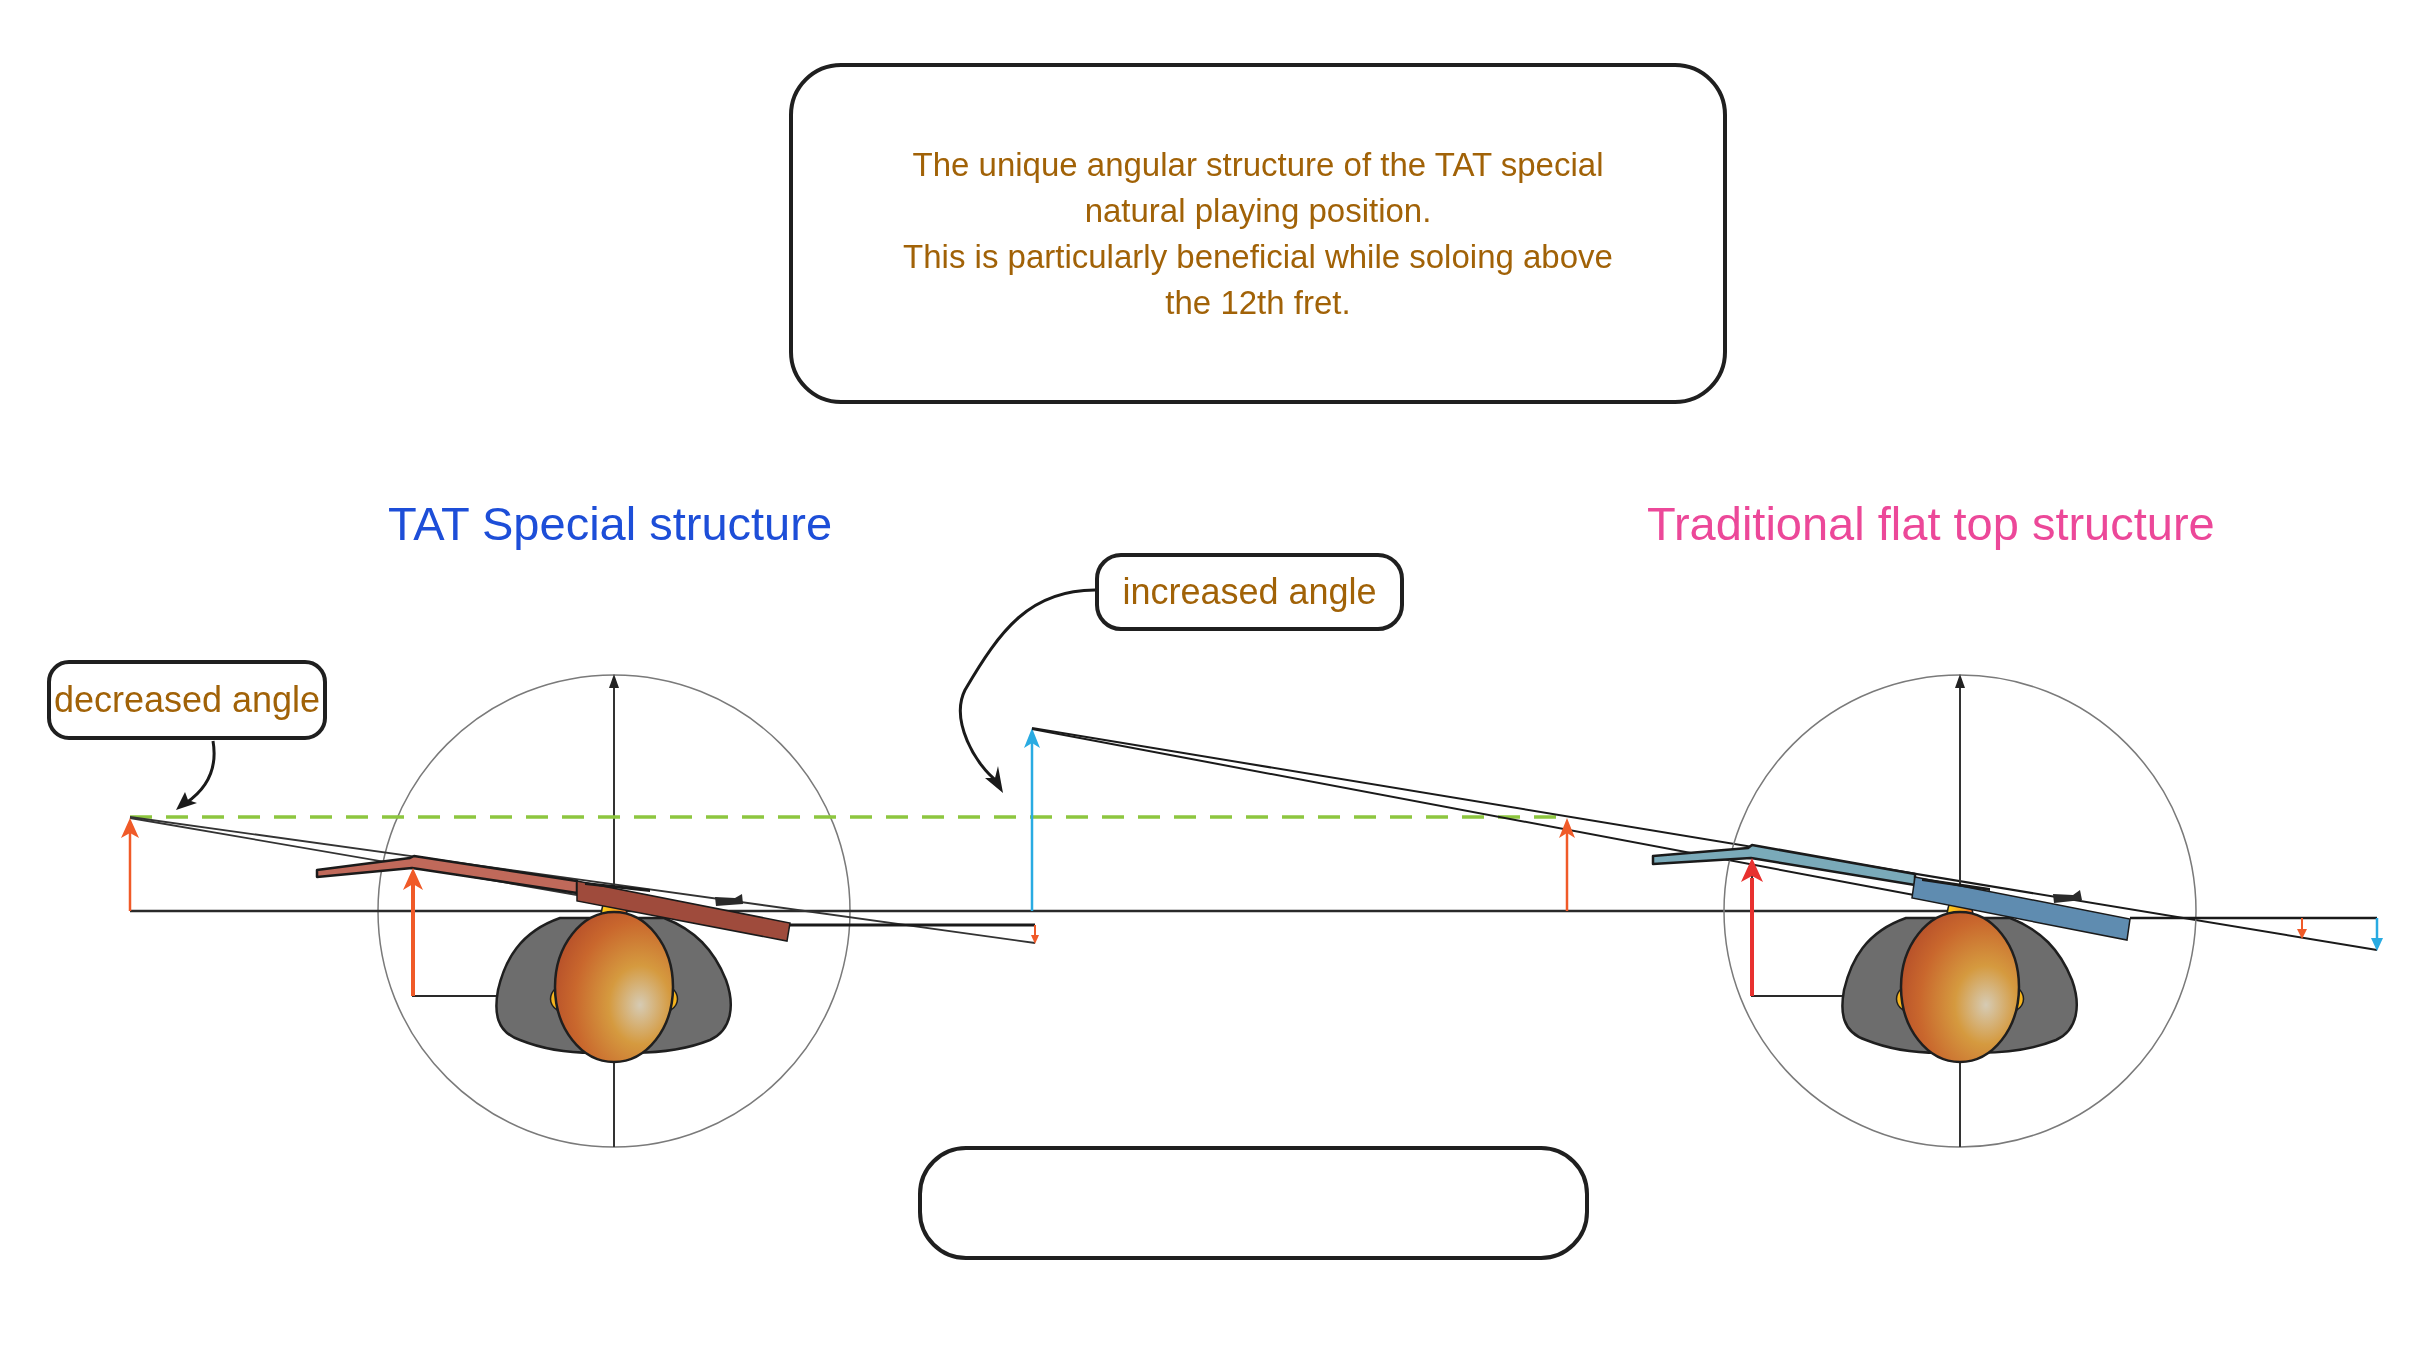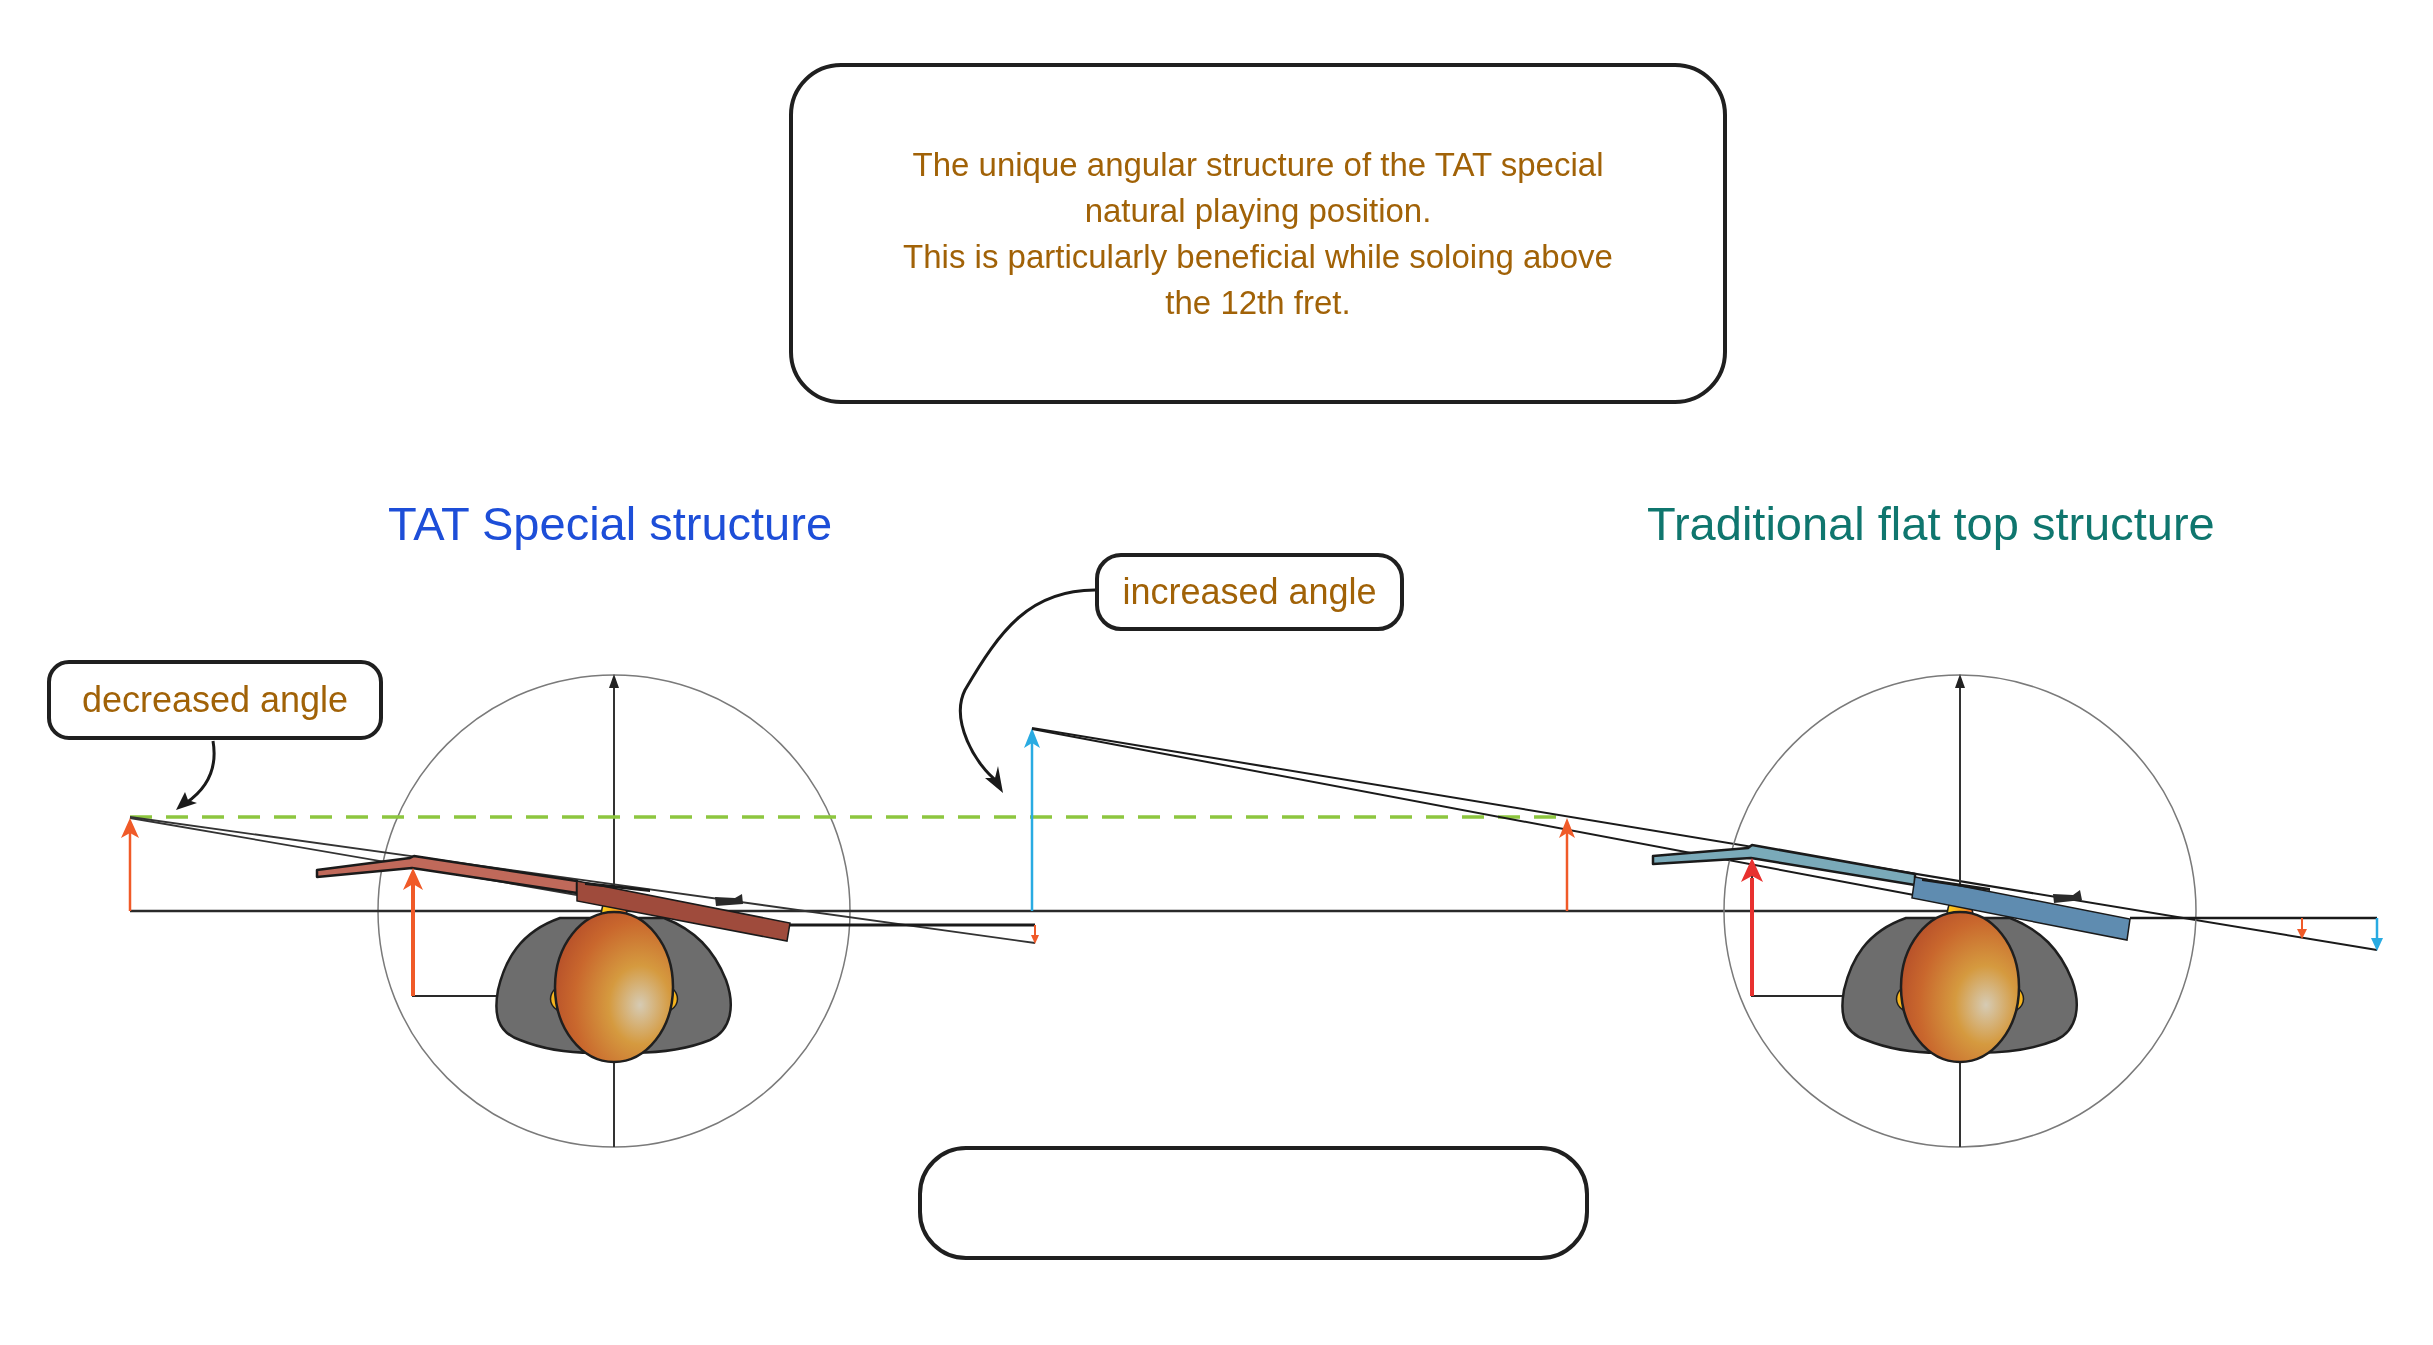--- a/index.html
+++ b/index.html
@@ -8,21 +8,21 @@
   .callout {
     position: absolute; box-sizing: border-box; background: #fff;
     border: 4px solid #1f1f1f; border-radius: 28px;
     color: #a16207; text-align: center;
     font-family: "Liberation Sans", sans-serif;
     display: flex; align-items: center; justify-content: center;
   }
   .callout span { display: block; }
   #info-box { left: 789px; top: 63px; width: 938px; height: 341px; border-radius: 52px; font-size: 33px; line-height: 46px; padding: 0 40px; }
   #info-box .inner { width: 100%; }
-  #decreased-box { left: 47px; top: 660px; width: 336px; height: 80px; font-size: 36px; border-radius: 22px; }
+  #decreased-box { left: 47px; top: 660px; width: 280px; height: 80px; font-size: 36px; border-radius: 22px; }
   #increased-box { left: 1095px; top: 553px; width: 309px; height: 78px; font-size: 36px; border-radius: 26px; }
   #bottom-box { left: 918px; top: 1146px; width: 671px; height: 114px; font-size: 32px; line-height: 44px; border-radius: 48px; }
   .title { position: absolute; font-family: "Liberation Sans", sans-serif; font-size: 47px; white-space: nowrap; }
   #title-tat { left: 388px; top: 496px; }
   #title-trad { left: 1647px; top: 496px; }
 </style>
 </head>
 <body>
 
 <svg id="diagram" width="2433" height="1345" viewBox="0 0 2433 1345" xmlns="http://www.w3.org/2000/svg">
@@ -127,21 +127,21 @@
 <div id="info-box" class="callout">
   <div class="inner">
     <span>The unique angular structure of the TAT special</span>
     <span>natural playing position.</span>
     <span>This is particularly beneficial while soloing above</span>
     <span>the 12th fret.</span>
   </div>
 </div>
 
 <div id="title-tat" class="title" style="color: #1d4ed8;">TAT Special structure</div>
-<div id="title-trad" class="title" style="color: #0f766e;">Traditional flat top structure</div>
+<div id="title-trad" class="title" style="color: #ec4899;">Traditional flat top structure</div>
 
 <div id="decreased-box" class="callout">
   <span>decreased angle</span>
 </div>
 <div id="increased-box" class="callout">
   <span>increased angle</span>
 </div>
 <div id="bottom-box" class="callout">
   <div>
   </div>

